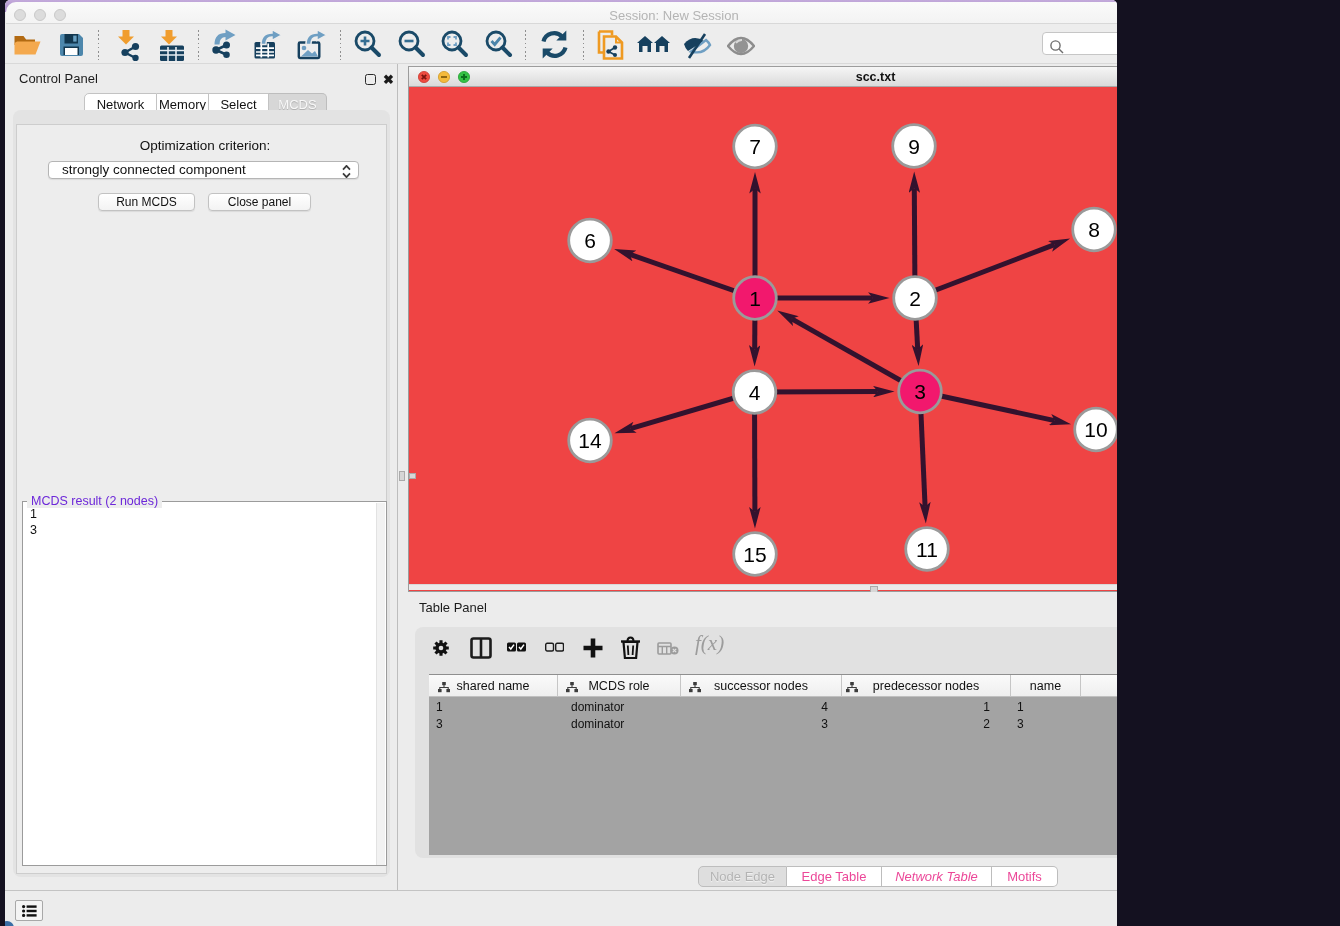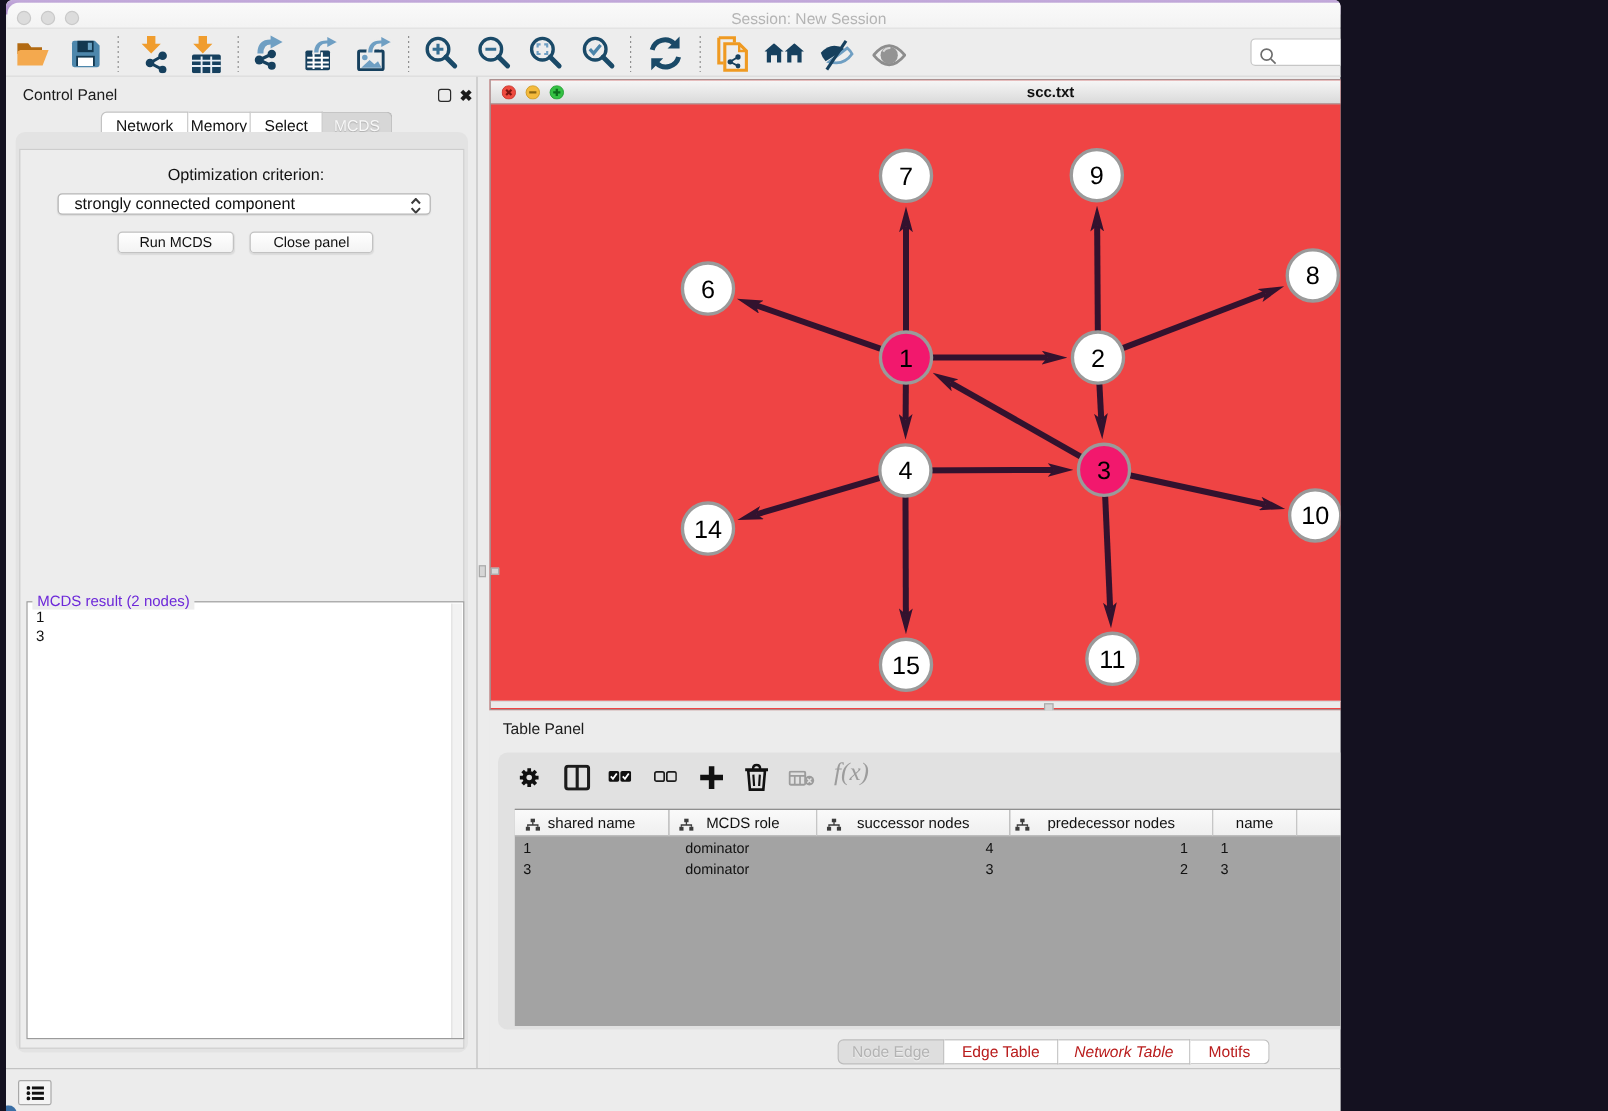--- a/index.html
+++ b/index.html
@@ -37,21 +37,21 @@
   #netwin { position:absolute; left:403px; top:66px; width:935px; height:526px; background:#ef4444; border:1px solid #9c9c9c; }
   #nettitle { position:absolute; left:0; top:0; width:100%; height:20px; background:linear-gradient(#f6f6f6,#dadada); border-bottom:1px solid #aaa; }
   #nettext { position:absolute; top:3px; left:0; width:100%; text-align:center; font-size:12.5px; font-weight:bold; color:#111; }
 
   
   #tpanel { position:absolute; left:403px; top:592px; width:935px; height:298px; background:#ececec; }
   #tp-container { position:absolute; left:7px; top:35px; width:921px; height:231px; background:#e1e1e1; border-radius:8px; }
   #tp-table { position:absolute; left:14px; top:47px; width:913px; height:181px; background:#a3a3a3; border-top:1px solid #8f8f8f; }
   .th { position:absolute; top:0; height:22px; border-right:1px solid #c6c6c6; border-bottom:1px solid #c0c0c0; background:linear-gradient(#fafafa,#efefef); font-size:12.5px; color:#111; text-align:center; line-height:22px; }
   .td { position:absolute; height:16px; font-size:12px; color:#111; line-height:16px; }
-  .btab { position:absolute; top:0; height:21px; border:1px solid #bdbdbd; border-left:none; background:#fff; color:#b91c1c; font-size:13px; text-align:center; line-height:19px; }
+  .btab { position:absolute; top:0; height:21px; border:1px solid #bdbdbd; border-left:none; background:#fff; color:#ec4899; font-size:13px; text-align:center; line-height:19px; }
 
   
   #statusbar { position:absolute; left:0; top:890px; width:1338px; height:36px; background:#ececec; border-top:1px solid #c3c3c3; }
   #memory { position:absolute; right:16px; top:6px; width:66px; height:25px; background:#f2f2f2; border:1px solid #aaa; border-radius:4px; font-size:12px; color:#111; }
 </style>
 </head>
 <body>
 <div id="win">
   <div id="purple"></div>
   <div id="titlebar">

